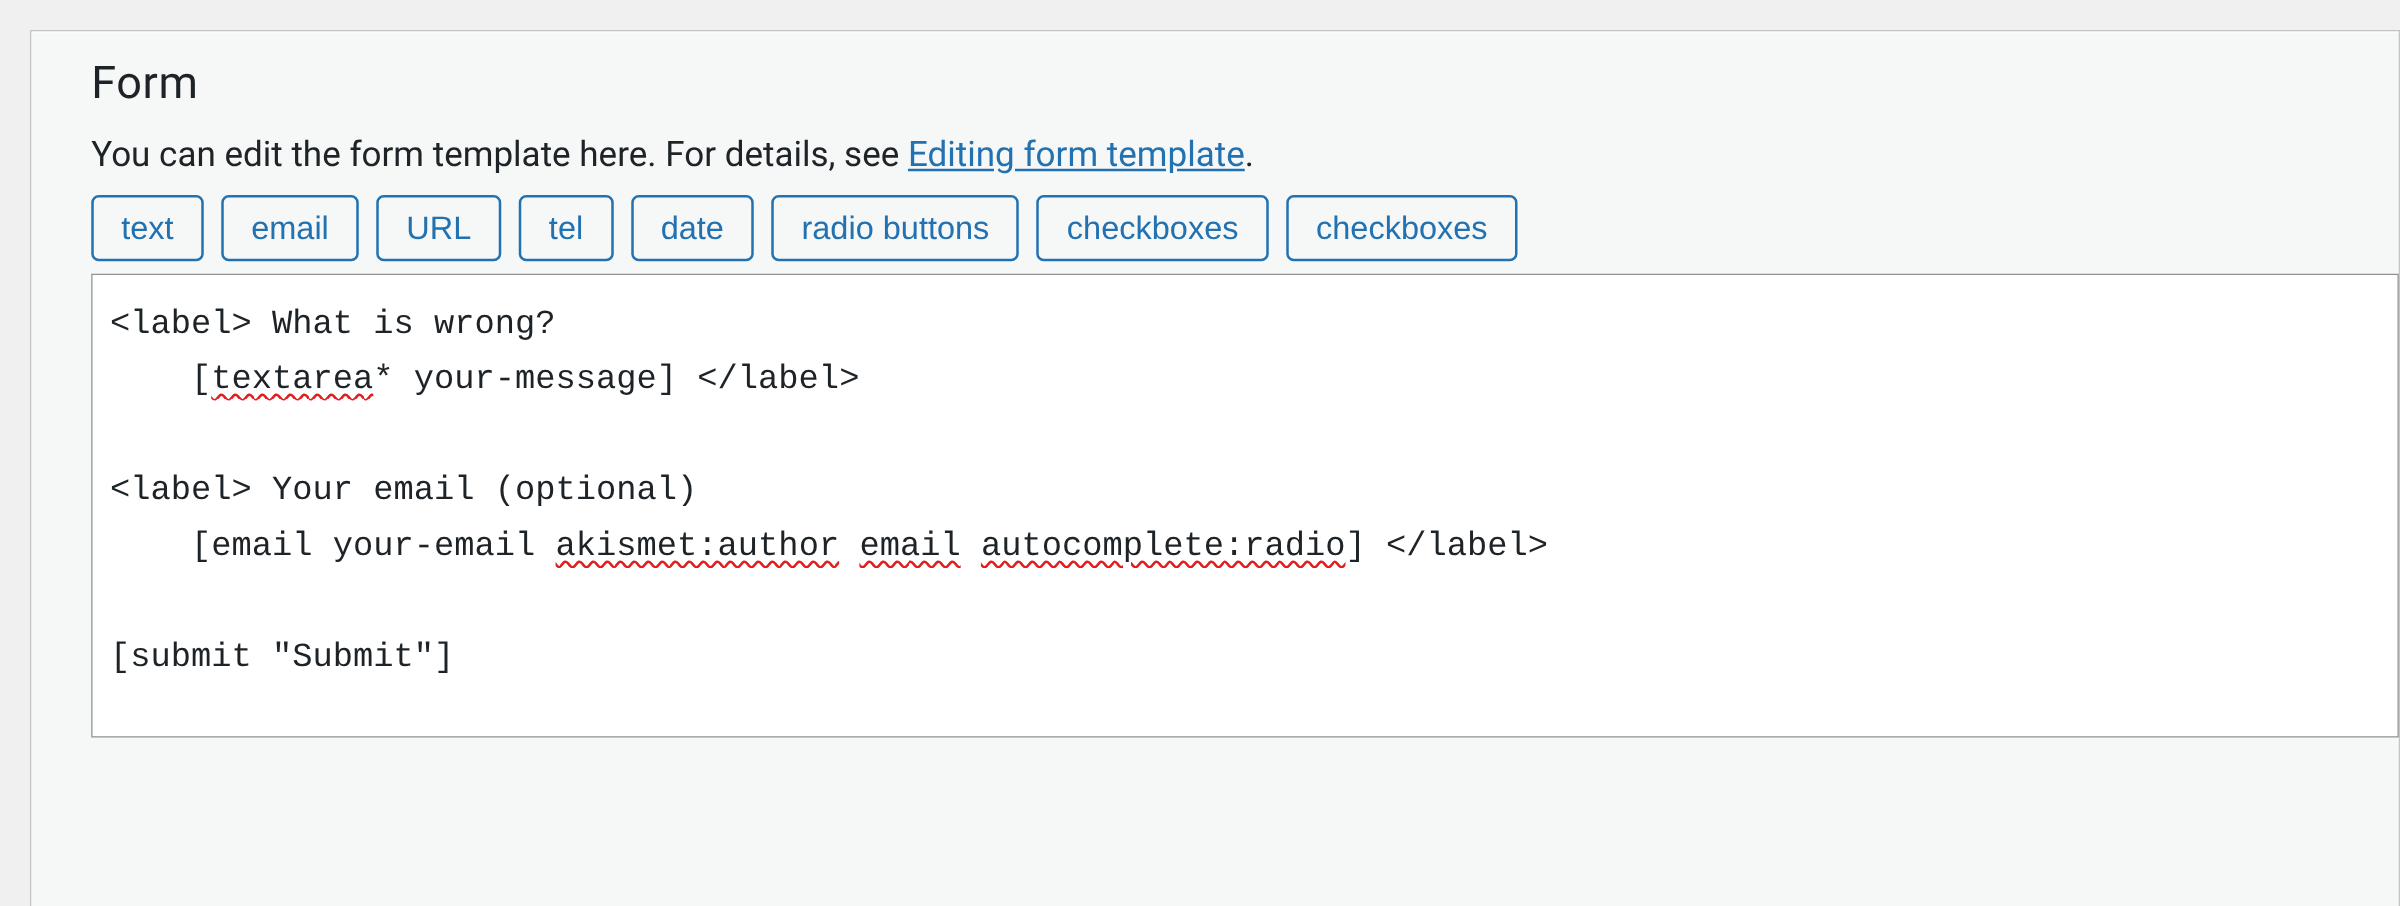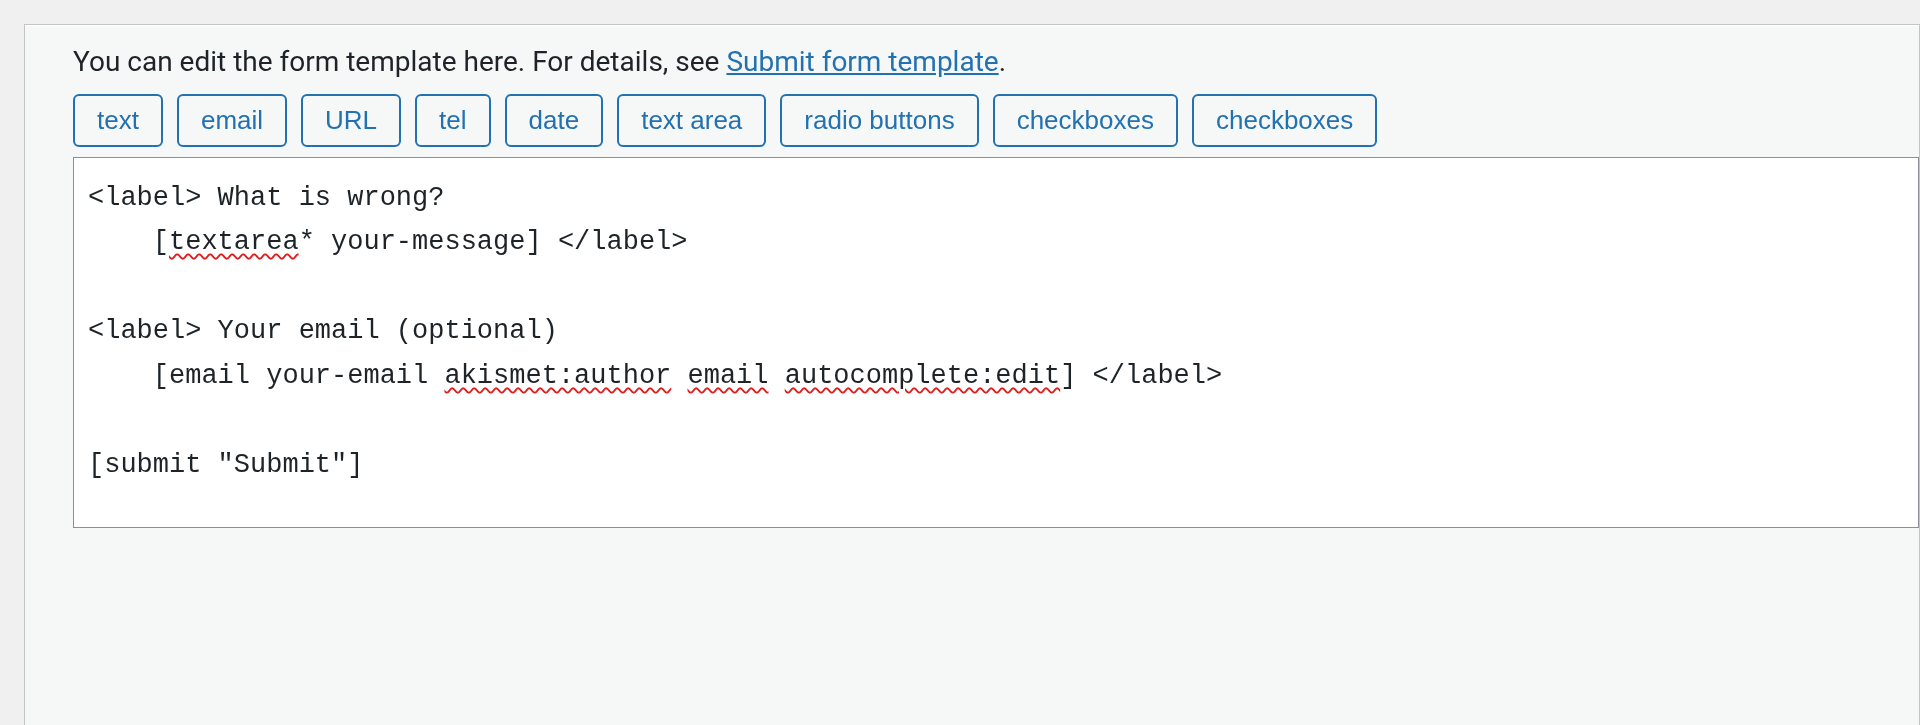--- a/index.html
+++ b/index.html
@@ -71,38 +71,38 @@
     text-decoration: underline wavy #e01e1e;
     text-decoration-thickness: 2px;
     text-underline-offset: 4px;
   }
 </style>
 </head>
 <body>
 
 <div class="panel">
 
+  <h2 class="section-title">Form</h2>
 
   <p class="helper-text">
-    <span>You can edit the form template here. For details, see </span><a href="#">Submit form template</a><span>.</span>
+    <span>You can edit the form template here. For details, see </span><a href="#">Editing form template</a><span>.</span>
   </p>
 
   <div class="tag-buttons">
     <button class="tag-btn">text</button>
     <button class="tag-btn">email</button>
     <button class="tag-btn">URL</button>
     <button class="tag-btn">tel</button>
     <button class="tag-btn">date</button>
-    <button class="tag-btn">text area</button>
     <button class="tag-btn">radio buttons</button>
     <button class="tag-btn">checkboxes</button>
     <button class="tag-btn">checkboxes</button>
   </div>
 
   <div class="form-textarea" contenteditable="true" spellcheck="false" style=""><span>&lt;label&gt; What is wrong?</span>
 <span>    [</span><span class="sq">textarea</span><span>* your-message] &lt;/label&gt;</span>
 <span></span>
 <span>&lt;label&gt; Your email (optional)</span>
-<span>    [email your-email </span><span class="sq">akismet:author</span><span> </span><span class="sq">email</span><span> </span><span class="sq">autocomplete:edit</span><span>] &lt;/label&gt;</span>
+<span>    [email your-email </span><span class="sq">akismet:author</span><span> </span><span class="sq">email</span><span> </span><span class="sq">autocomplete:radio</span><span>] &lt;/label&gt;</span>
 <span></span>
 <span>[submit "Submit"]</span></div>
 
 </div>
 
 </body></html>

